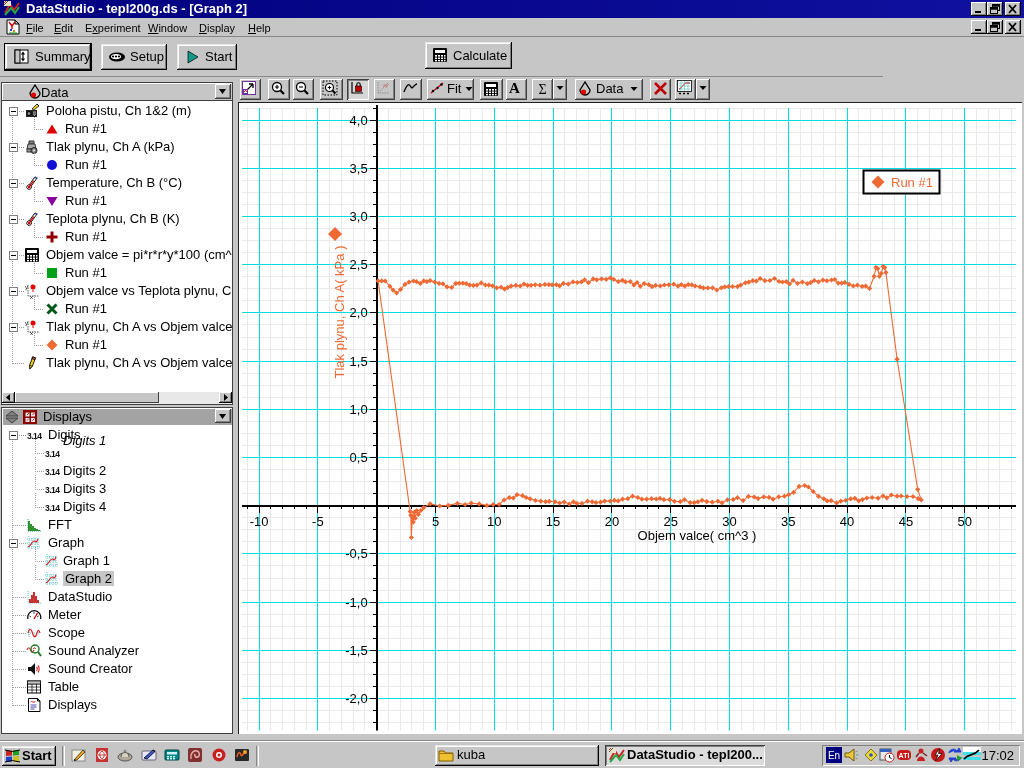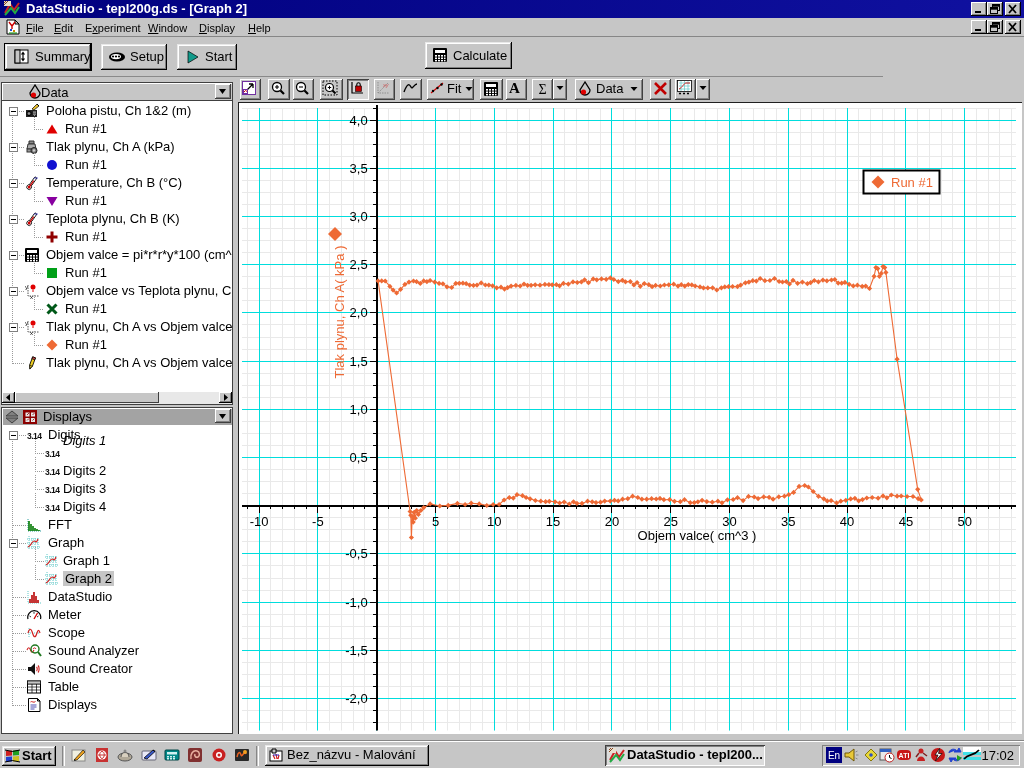--- a/index.html
+++ b/index.html
@@ -809,30 +809,28 @@
       </svg>
     </div>
 <div class="abs" style="left:234px;top:5px;width:16px;height:16px;">
       <svg width="16" height="16" viewBox="0 0 16 16" style="">
         <rect x="1" y="2" width="14" height="12" rx="1" fill="#282828"></rect>
         <path d="M3 10 C4 5 6 4 7 8 C8 11 10 3 12 7" stroke="#e86020" stroke-width="1.5" fill="none"></path>
         <circle cx="11" cy="5" r="2" fill="#f0a020"></circle>
       </svg>
     </div>
   <div class="abs" style="left:256px;top:4px;width:3px;height:20px;border-left:1px solid #868686;border-right:1px solid #fff;"></div>
-  <div class="abs raised" style="left:265px;top:3px;width:164px;height:21px;">
-    <div class="abs" style="left:3px;top:2px;">
-        <svg width="16" height="16" viewBox="0 0 16 16" style="">
-          <rect x="2" y="4" width="12" height="10" fill="#fff" stroke="#000"></rect>
-          <path d="M4 2 h4 v4 h-4 z" fill="#c6c6c6" stroke="#000"></path>
-          <path d="M5 8 l2 4 M8 7 l1 5 M11 8 l-1 4" stroke="#d02020" stroke-width="1.2"></path>
-          <path d="M5 8 l6 0" stroke="#2020c0"></path>
-        </svg>
-      </div>
-    <div class="abs" style="left:22px;top:2px;white-space:nowrap;">Bez_názvu - Malování</div>
+  <div class="abs raised" style="left:435px;top:3px;width:164px;height:21px;">
+    <div class="abs" style="left:3px;top:3px;">
+        <svg width="16" height="14" viewBox="0 0 16 14" style="">
+          <path d="M1 3 h5 l1.5 2 H15 V13 H1 z" fill="#f0c030" stroke="#806000"></path>
+          <path d="M1 5.5 h14" stroke="#806000" stroke-width="0.7"></path>
+        </svg>
+      </div>
+    <div class="abs" style="left:22px;top:2px;">kuba</div>
   </div>
   <div class="abs" style="left:605px;top:3px;width:160px;height:21px;background:#dcdcdc;box-shadow: inset 1px 1px 0 #404040, inset -1px -1px 0 #fff, inset 2px 2px 0 #808080;">
     <div class="abs" style="left:4px;top:3px;">
         <svg width="16" height="16" viewBox="0 0 16 16" style="">
           <path d="M1 12 L6 3 L10 9 L15 2" stroke="#cc2222" stroke-width="2" fill="none"></path>
           <path d="M1 14 L7 7 L11 12 L15 6" stroke="#22aa44" stroke-width="2" fill="none"></path>
           <rect x="0" y="0" width="7" height="5" fill="#e8e0d0"></rect>
           <path d="M0 4 L4 0 M0 2 L2 0" stroke="#884422" stroke-width="1"></path>
         </svg>
       </div>

